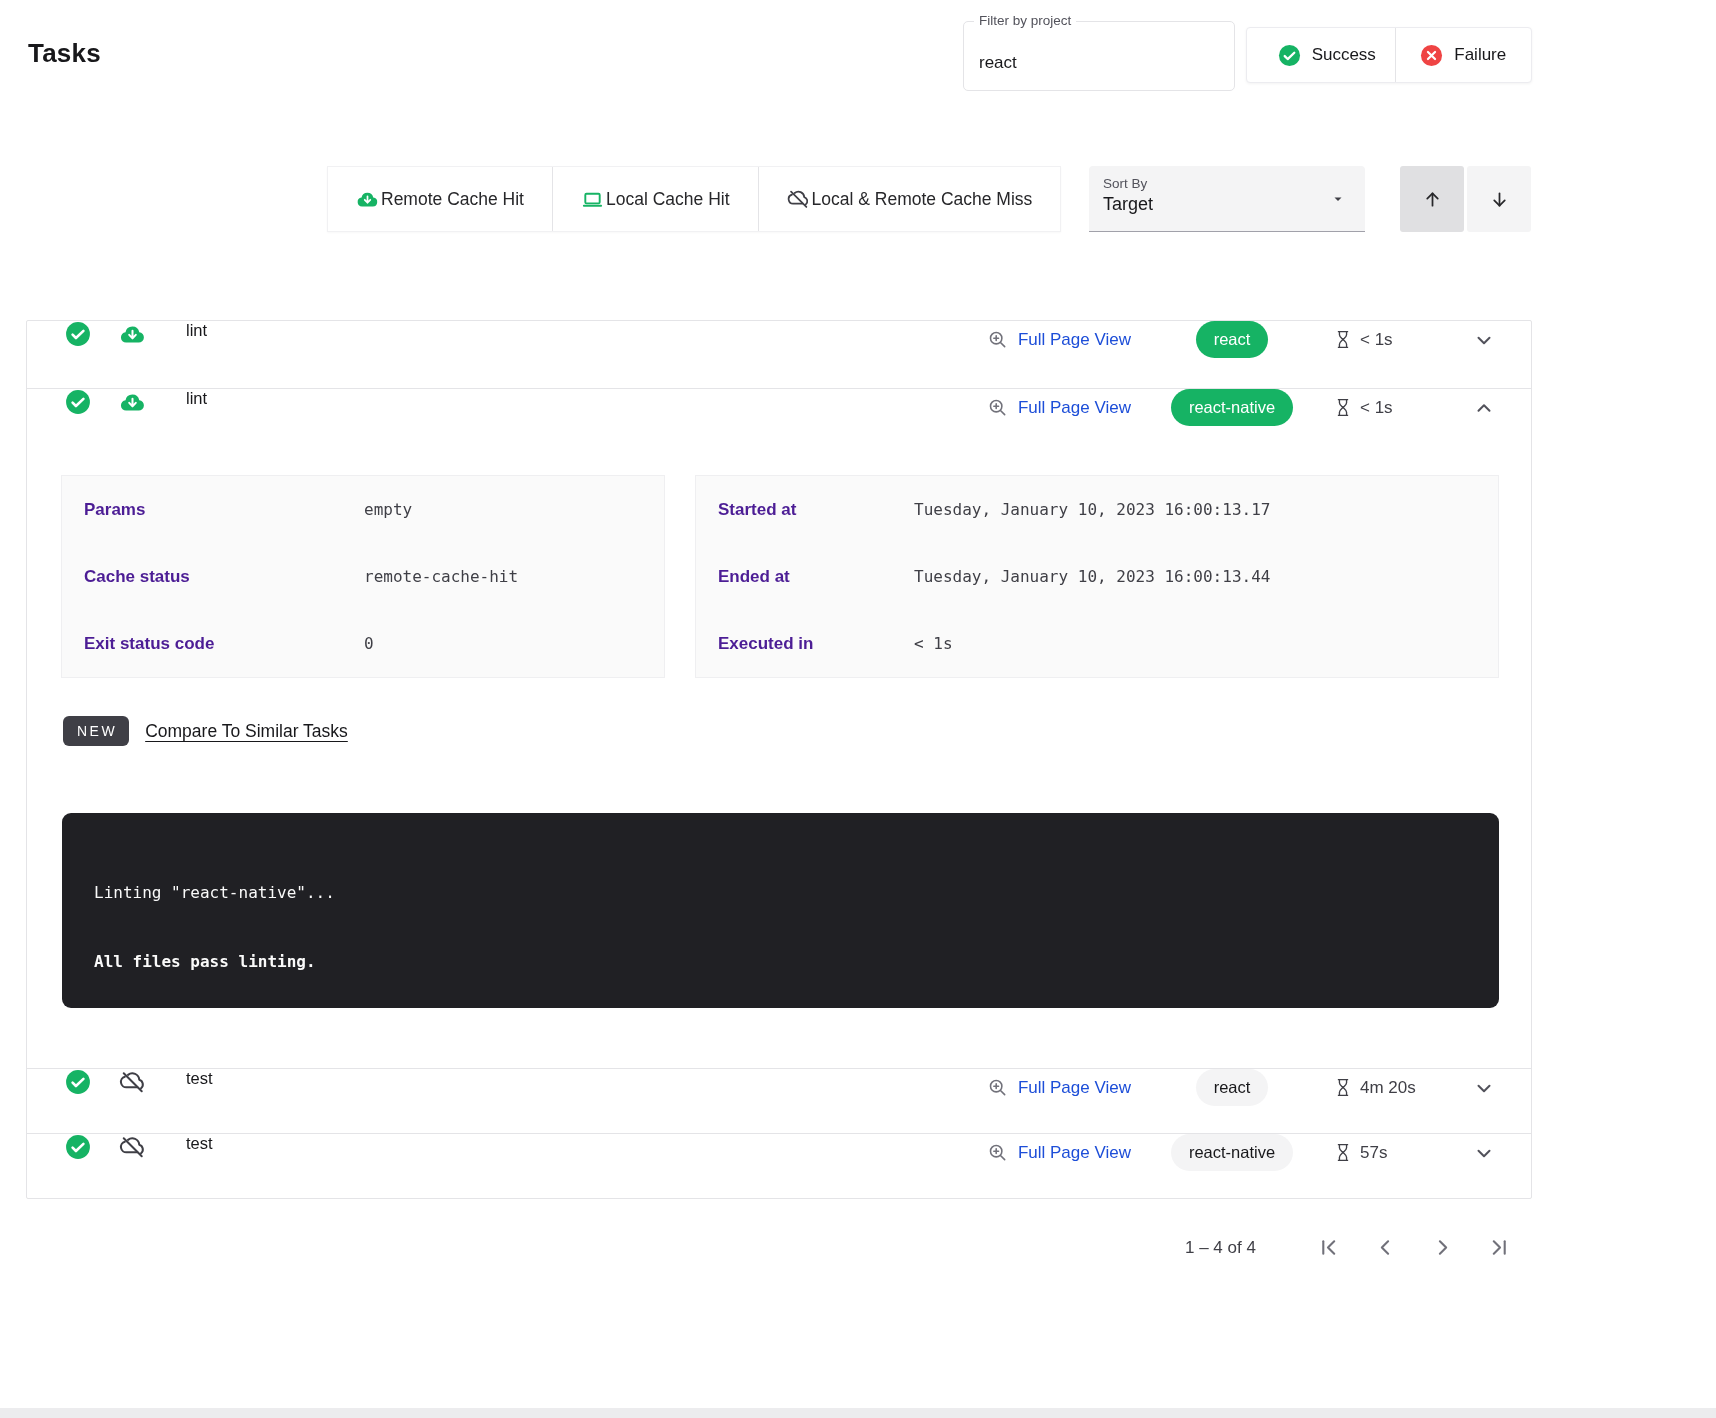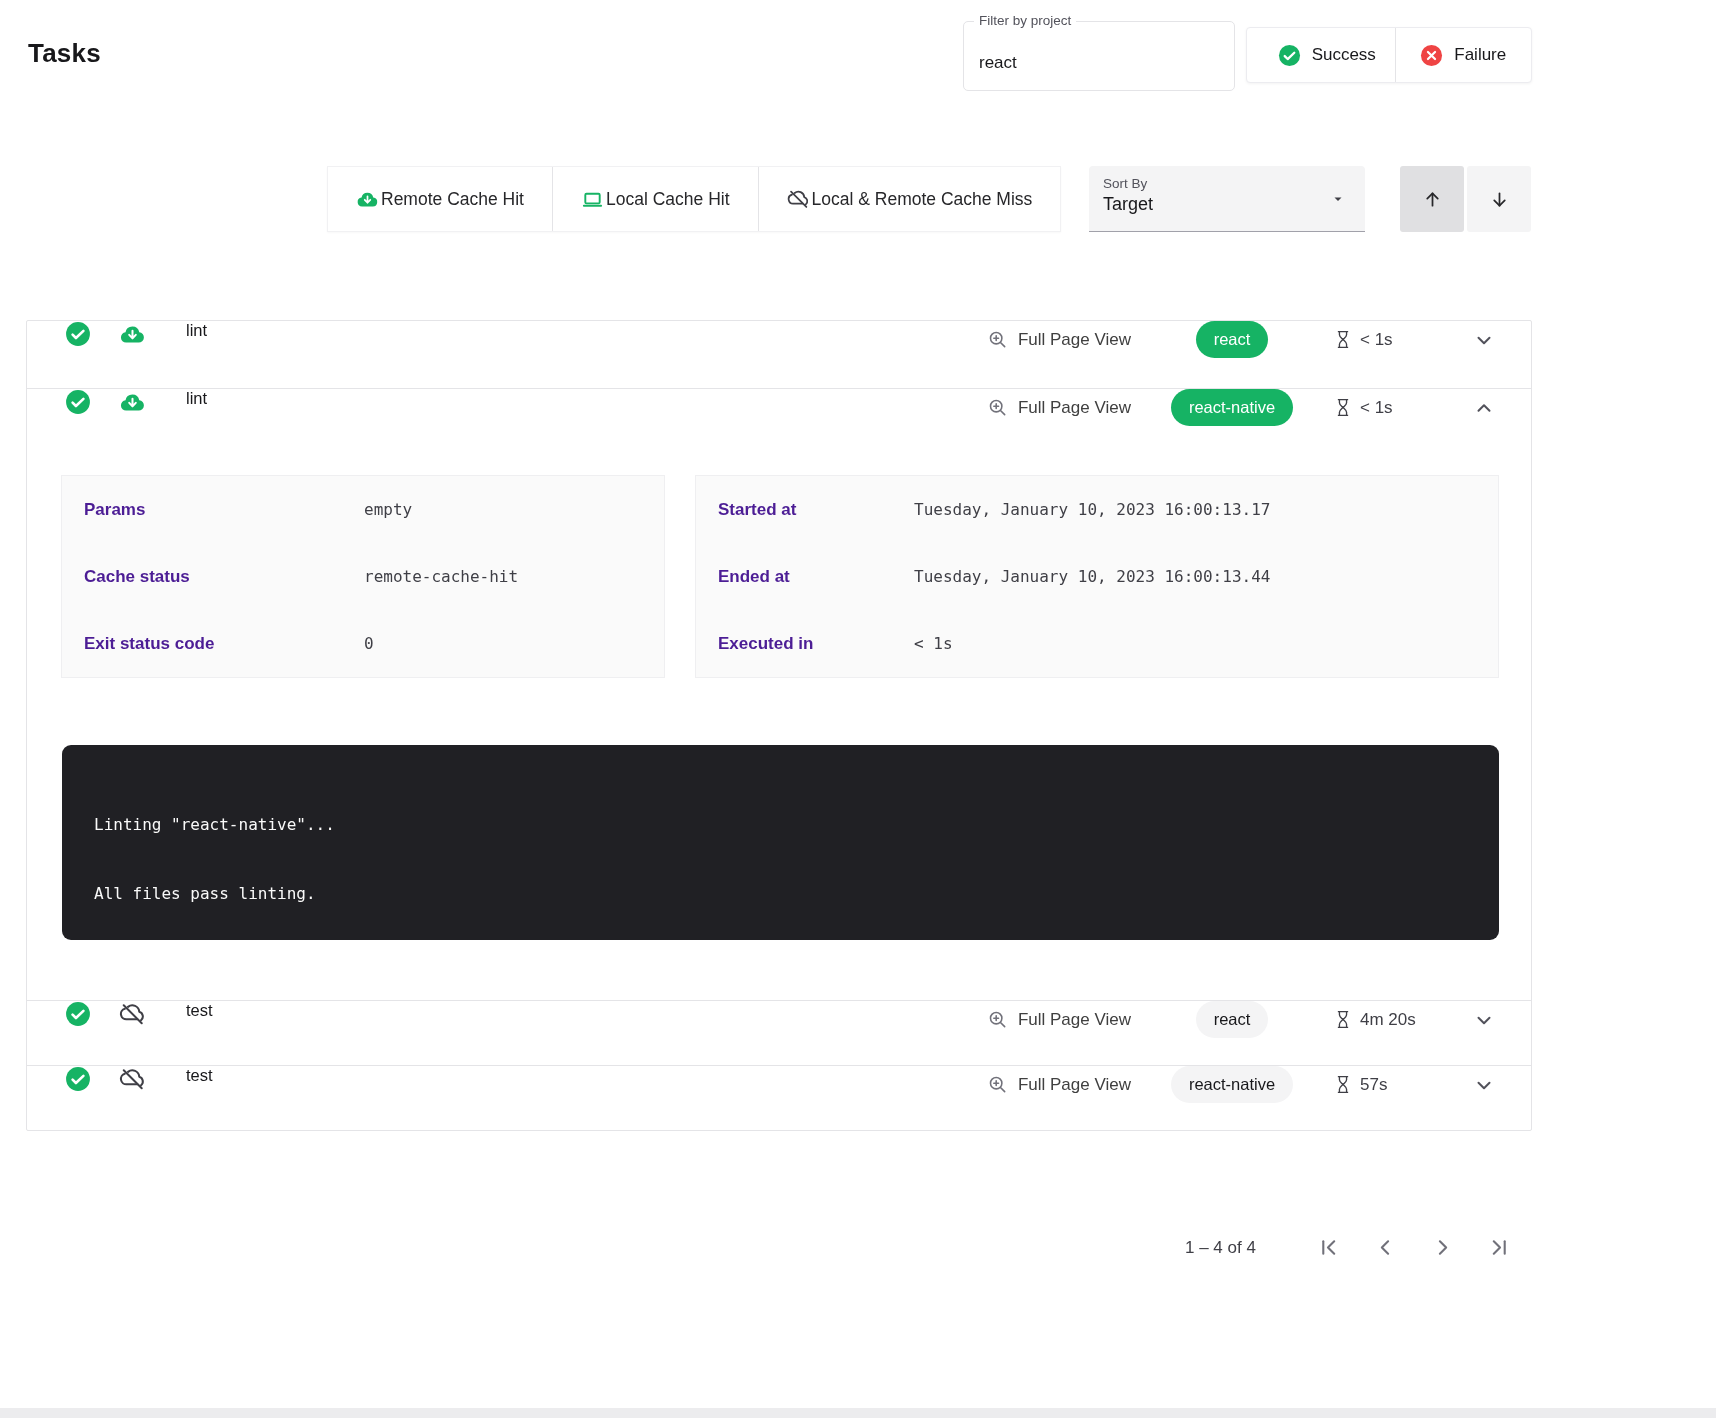--- a/index.html
+++ b/index.html
@@ -79,21 +79,21 @@
     height:67px; display:flex; align-items:flex-start;
     padding-left:38px; padding-right:32px;
   }
   .task-block { border-bottom:1px solid #e4e4e7; }
   .task-block:last-child { border-bottom:none; }
   .task-row-header .cache-icon { margin-left:28px; }
   .task-target { margin-left:40px; font-size:16.5px; color:#18181b; }
 
   .row-right { margin-left:auto; display:flex; align-items:center; }
   .fpv {
-    display:flex; align-items:center; gap:10px; color:#404040; font-size:17px;
+    display:flex; align-items:center; gap:10px; color:#1d4ed8; font-size:17px;
     background:none; border:none; cursor:pointer; font-family:"Liberation Sans", sans-serif;
     margin-right:34px;
   }
   .badge-wrap { width:134px; display:flex; justify-content:center; margin-right:36px; }
   .badge { border-radius:999px; padding:9px 18px; font-size:16.5px; white-space:nowrap; }
   .badge.green { background:#16b364; color:#fff; }
   .badge.gray { background:#f4f4f5; color:#18181b; }
   .duration { width:96px; display:flex; align-items:center; gap:9px; color:#3f3f46; font-size:17px; margin-right:38px; white-space:nowrap; }
   .expand-btn { background:none; border:none; cursor:pointer; padding:4px; }
 
@@ -112,21 +112,21 @@
     background:#3f3f46; color:#fff; font-size:14px; letter-spacing:2.5px;
     padding:7px 12px 7px 14px; border-radius:6px; font-weight:400;
   }
   .compare-link { margin-left:16px; font-size:17.5px; color:#18181b; text-decoration:underline; text-underline-offset:4px; cursor:pointer; }
 
   .terminal {
     margin:67px 0 60px 1px; height:195px; background:#202024; border-radius:9px;
     padding:70px 32px 0; color:#fafafa;
     font-family:"DejaVu Sans Mono", monospace; font-size:16px; line-height:1.2;
   }
-  .terminal .t-line2 { margin-top:50px; }
+  .terminal .t-line2 { margin-top:50px;font-weight:bold; }
 
   
   .pagination { position:absolute; left:1185px; top:1233px; display:flex; align-items:center; }
   .pagination .range { font-size:17px; color:#3f3f46; margin-right:44px; white-space:nowrap; }
   .pg-btn { background:none; border:none; cursor:pointer; margin-left:28px; padding:2px; }
 
   .bottom-strip { position:absolute; left:0; bottom:0; width:100%; height:10px; background:#ececee; }
 </style>
 </head>
 <body>
@@ -341,20 +341,24 @@
             <span class="detail-label">Ended at</span>
             <span class="detail-value">Tuesday, January 10, 2023 16:00:13.44</span>
           </div>
           <div class="detail-row">
             <span class="detail-label">Executed in</span>
             <span class="detail-value">&lt; 1s</span>
           </div>
         </div>
       </div>
 
+      <div class="compare-row">
+        <span class="new-badge">NEW</span>
+        <a class="compare-link">Compare To Similar Tasks</a>
+      </div>
 
       <div class="terminal">
         <div class="t-line1">Linting "react-native"...</div>
         <div class="t-line2">All files pass linting.</div>
       </div>
     </div>
   </div>
 
   <div class="task-block">
     <div class="task-row-header" style="height:64px;">

